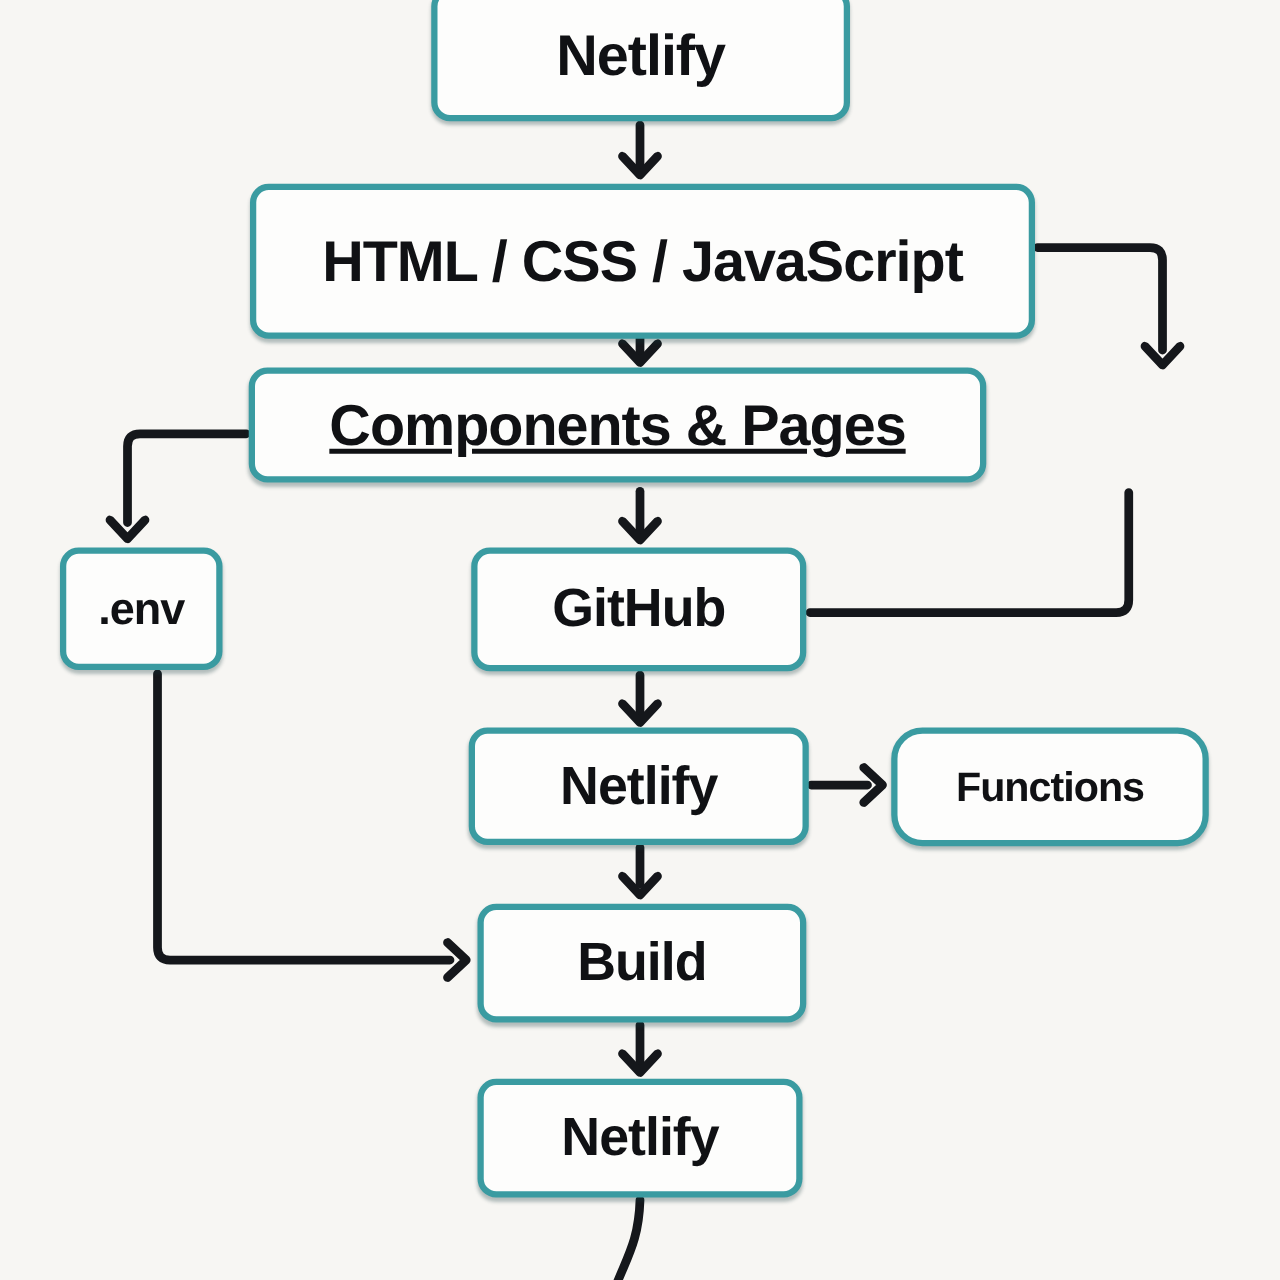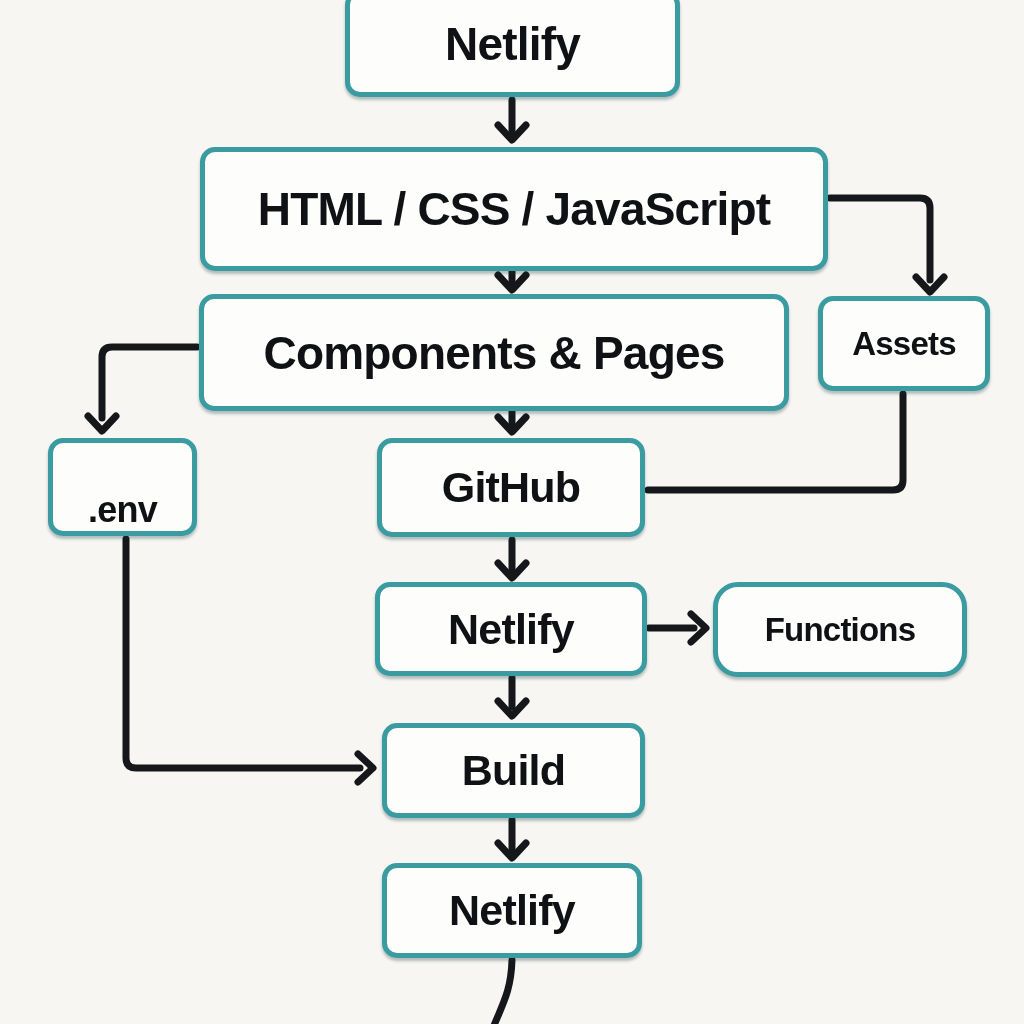--- a/index.html
+++ b/index.html
@@ -109,29 +109,26 @@
   </svg>
 
   <div class="node fs-xl" style="left:345px; top:-10px; width:335px; height:107px;">
     <span>Netlify</span>
   </div>
 
   <div class="node fs-xl" style="left:200px; top:147px; width:628px; height:124px;">
     <span>HTML / CSS / JavaScript</span>
   </div>
 
-  <div class="node fs-xl" style="left:199px; top:294px; width:590px; height:117px;">
+  <div class="node fs-xl" style="left:199px; top:294px; width:590px; height:92px;text-decoration:underline;">
     <span>Components &amp; Pages</span>
   </div>
 
-  <div class="node fs-sm" style="left:818px; top:296px; width:172px; height:95px;">
-    <span>Assets</span>
-  </div>
 
-  <div class="node fs-md" style="left:48px; top:438px; width:149px; height:98px;align-items:flex-end;">
+  <div class="node fs-md" style="left:48px; top:438px; width:130px; height:98px;">
     <span>.env</span>
   </div>
 
   <div class="node fs-lg" style="left:377px; top:438px; width:268px; height:99px;">
     <span>GitHub</span>
   </div>
 
   <div class="node fs-lg" style="left:375px; top:582px; width:272px; height:94px;border-radius:15px;">
     <span>Netlify</span>
   </div>

